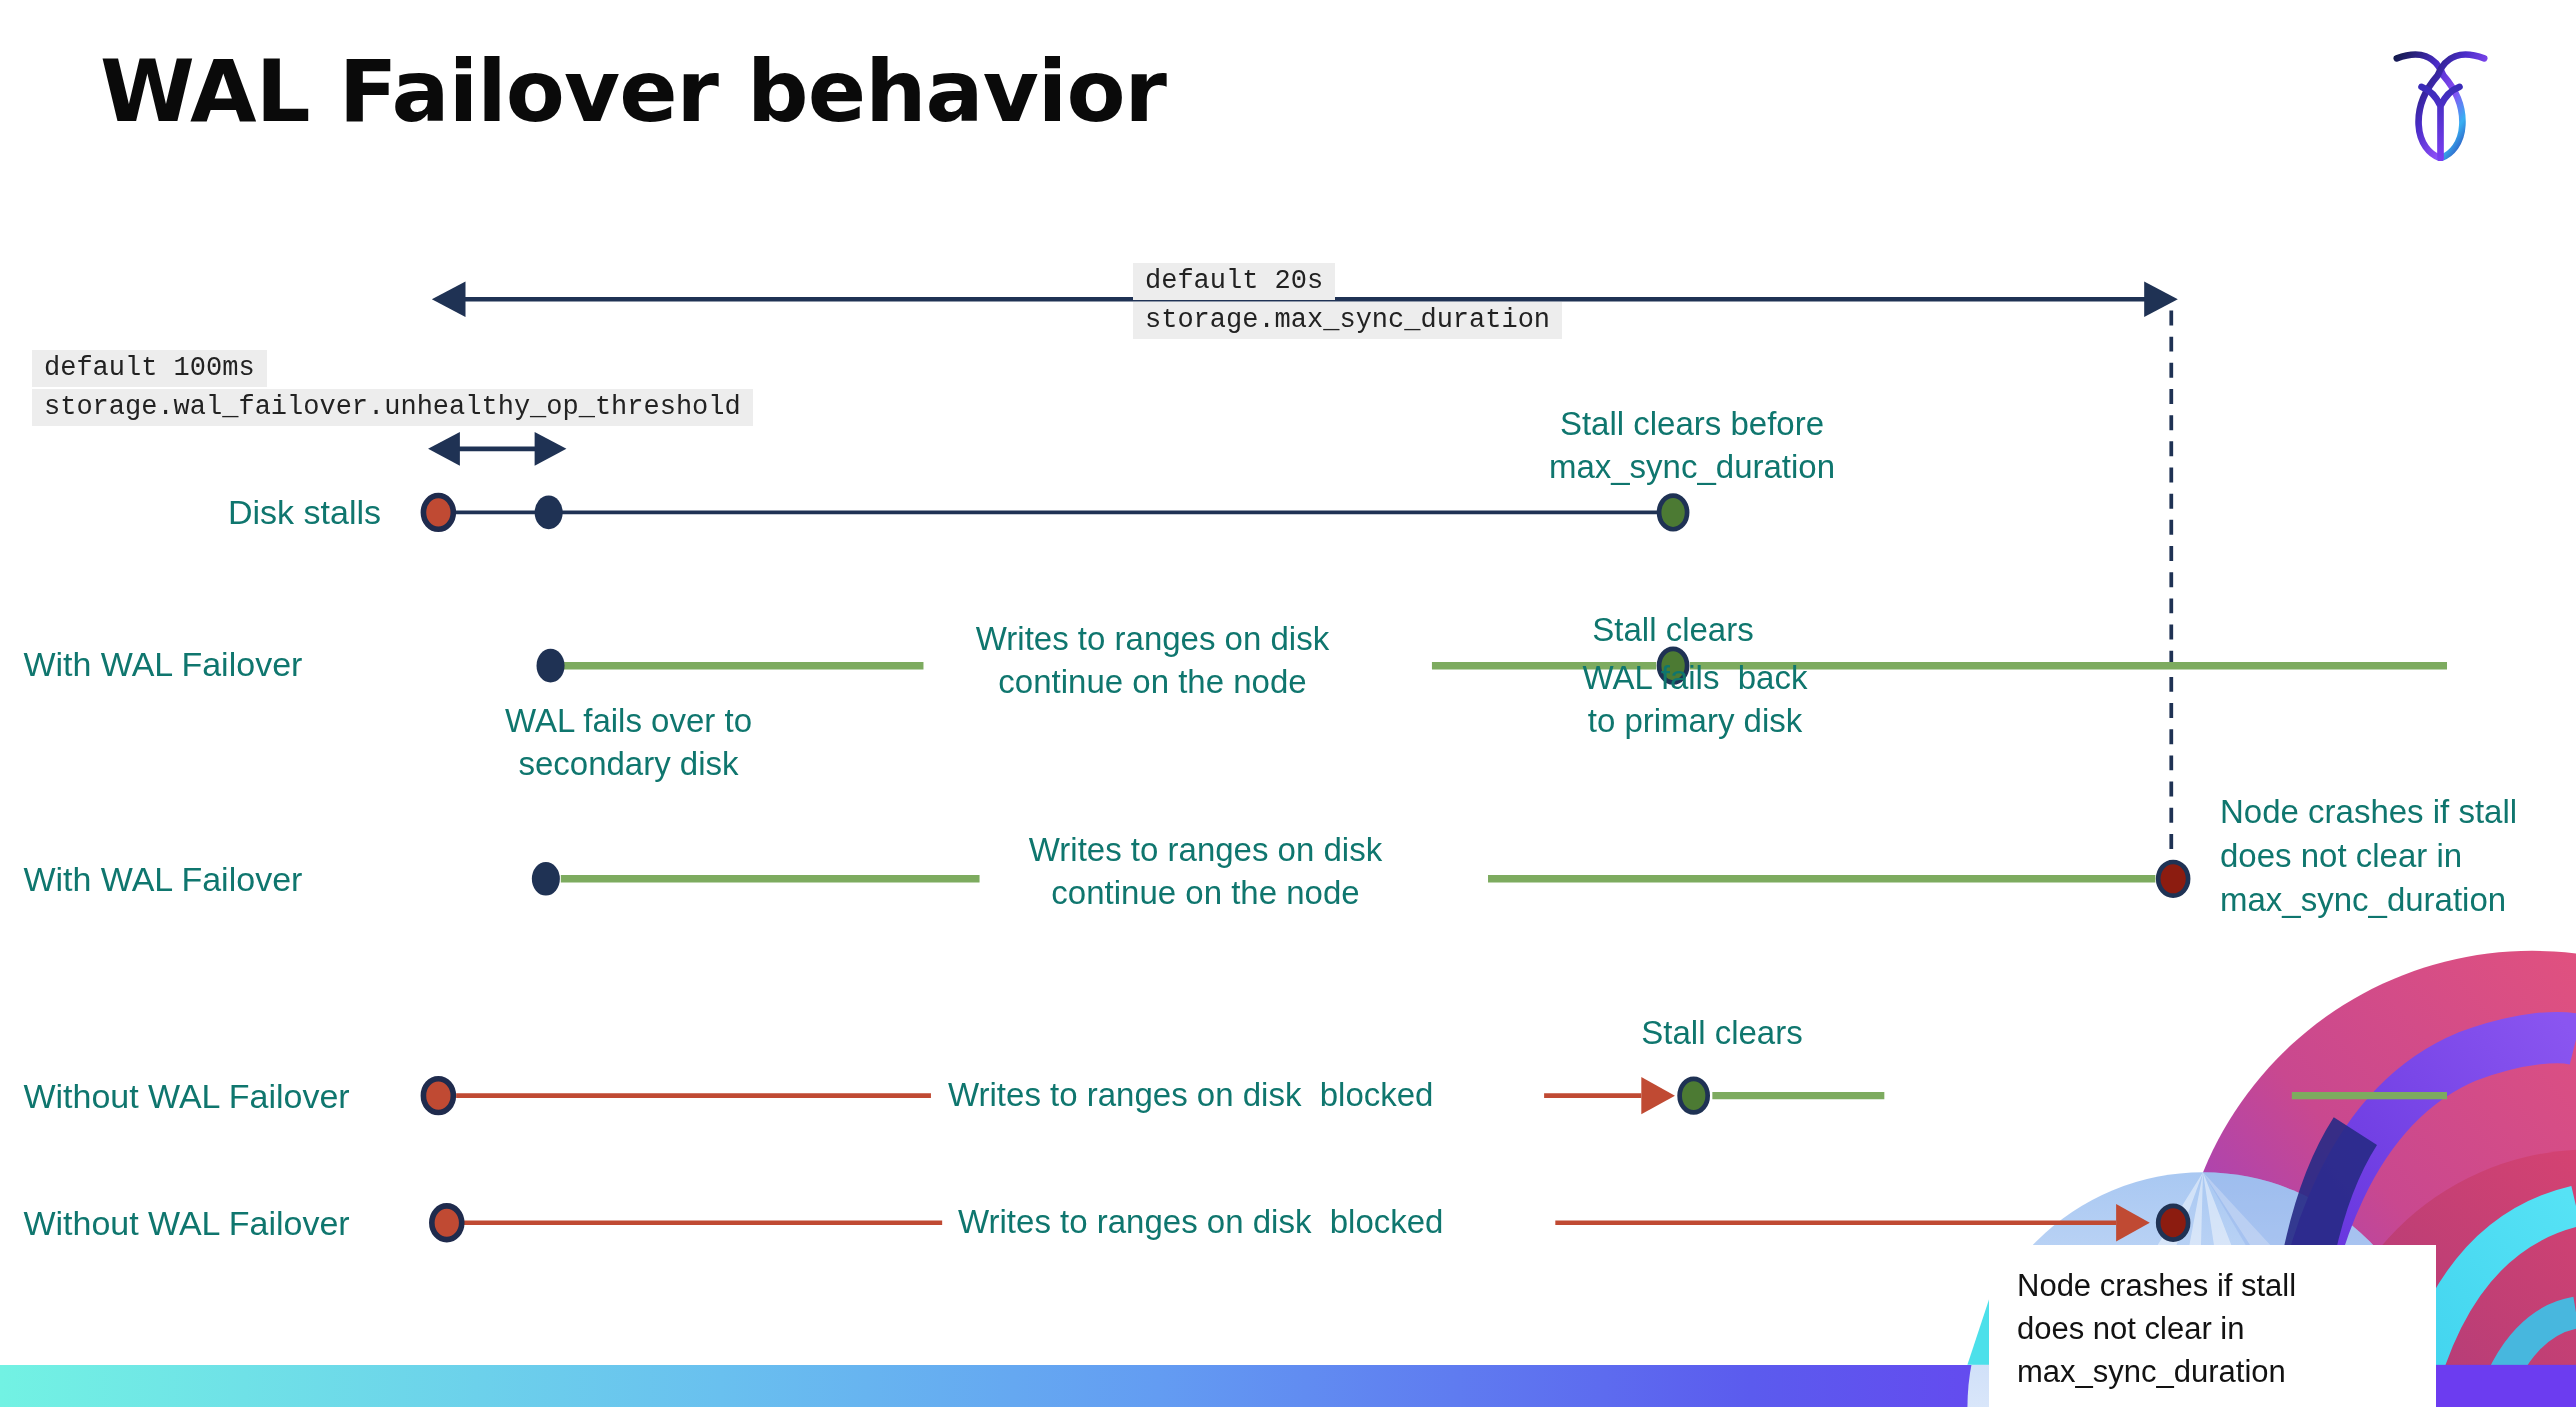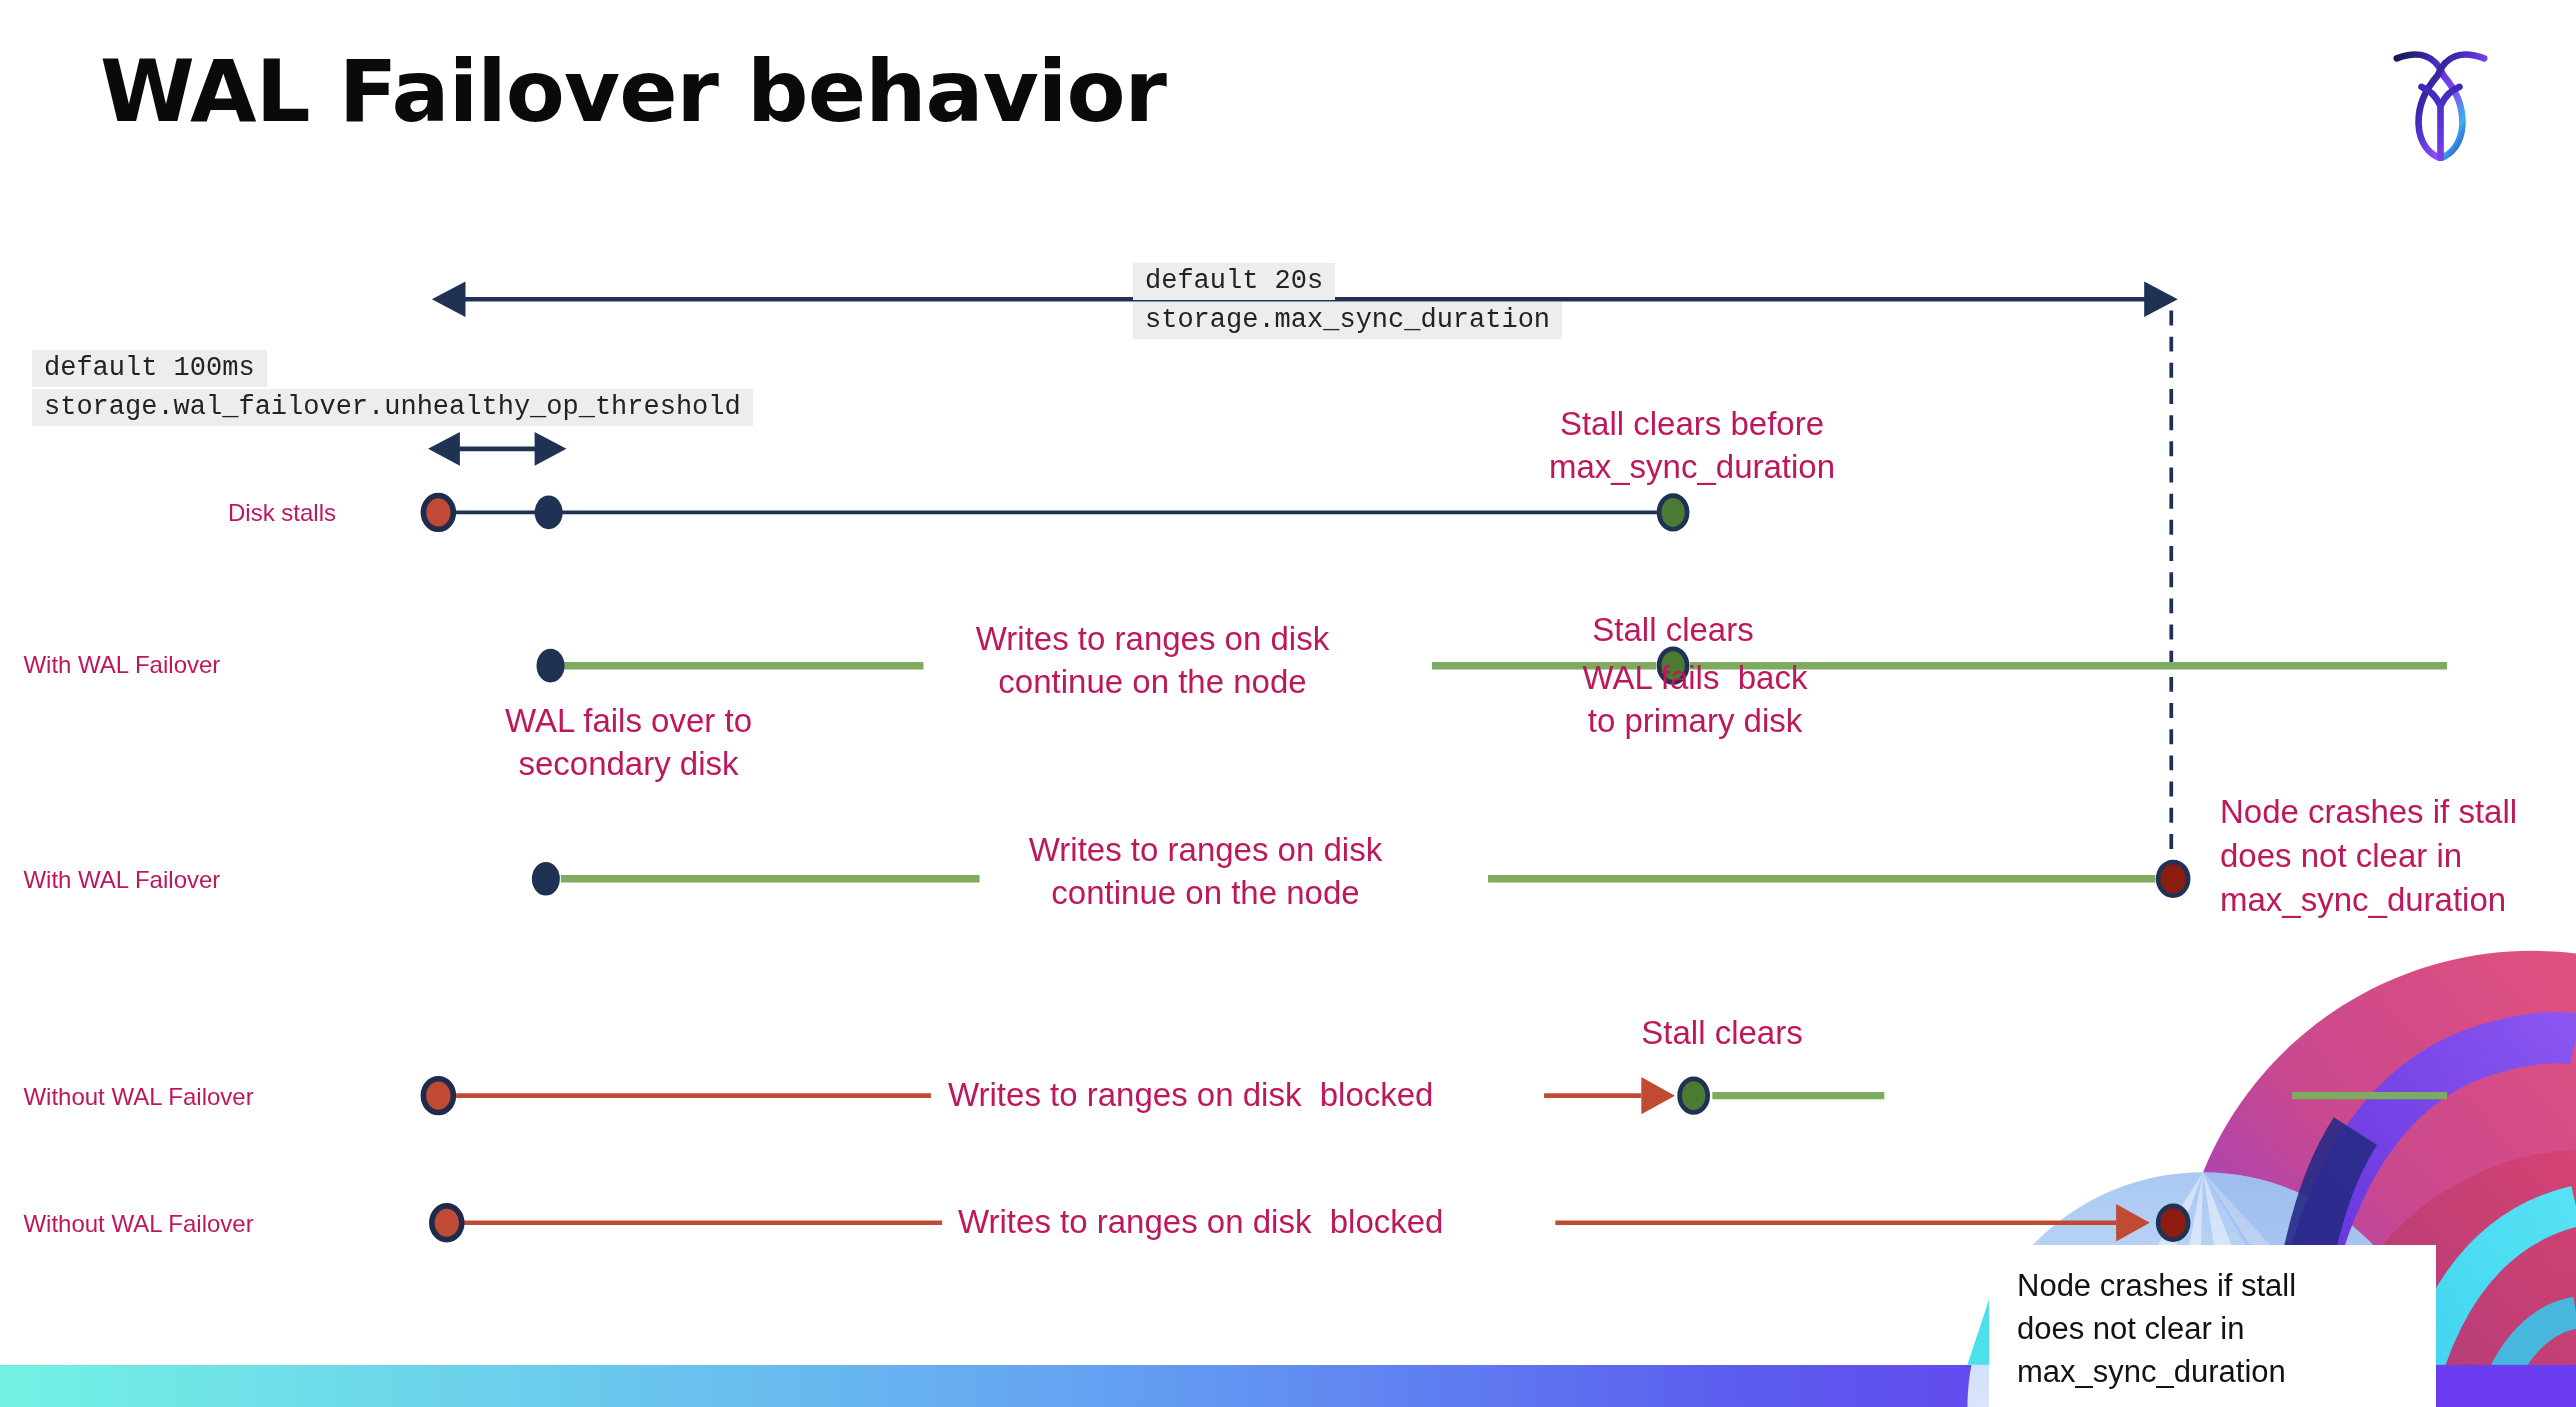--- a/index.html
+++ b/index.html
@@ -23,24 +23,24 @@
     display:table;
     font-family:"Liberation Mono", monospace;
     font-size:27px; line-height:37px; color:#222222;
     background:#ededed; padding:0 12px; margin-bottom:1.9px;
     white-space:pre;
   }
   .cfg-max-sync { left:1133px; top:263px; }
   .cfg-unhealthy { left:32px; top:350px; }
 
   
-  .txt { position:absolute; z-index:4; font-size:33px; line-height:43px; color:#be185d; white-space:pre-wrap; }
+  .txt { position:absolute; z-index:4; font-size:33px; line-height:43px; color:#0f766e; white-space:pre-wrap; }
   .center { text-align:center; }
   .nowrap { white-space:pre; }
-  .row-label { font-size:24px; }
+  .row-label { font-size:34px; }
 
   .t-disk-stalls       { left:228px;  top:491px; }
   .t-stall-before      { left:1519px; top:402px; width:346px; }
   .t-row2-label        { left:23.4px;   top:643px; }
   .t-row2-writes       { left:944px; top:617px; width:417px; }
   .t-row2-stall-clears { left:1533px; top:608px; width:280px; }
   .t-fails-back        { left:1552px; top:656px; width:286px; }
   .t-fails-over        { left:463px;  top:699px; width:331px; }
   .t-row3-label        { left:23.4px;   top:858px; }
   .t-row3-writes       { left:995px; top:828px; width:421px; }

